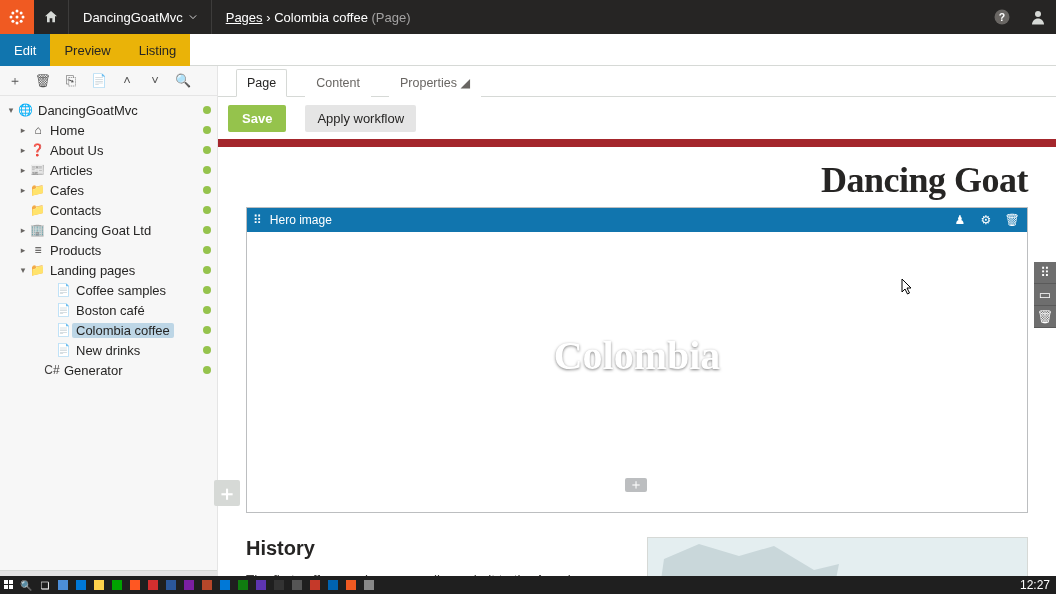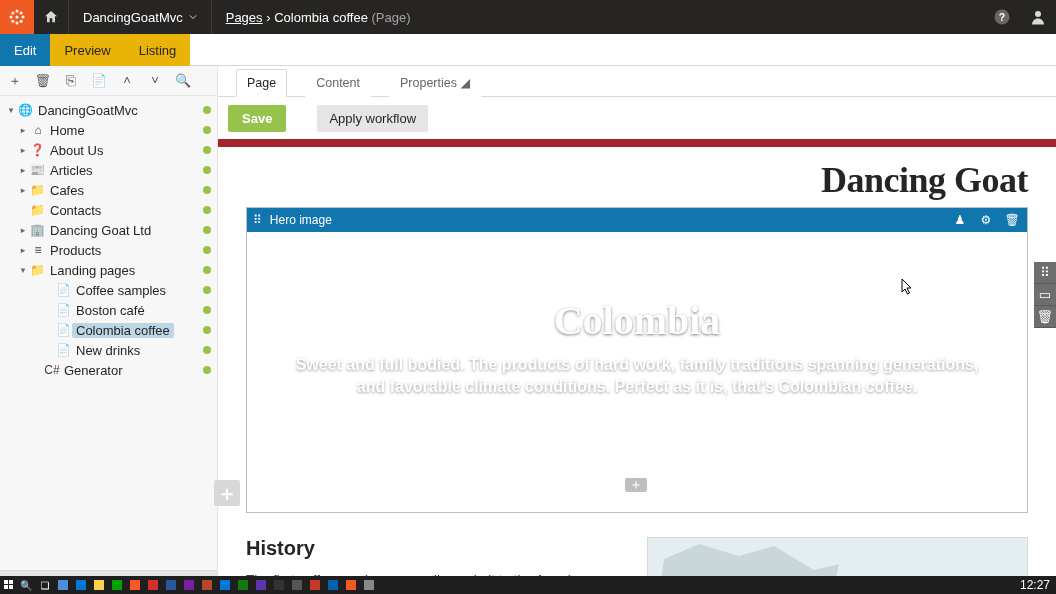--- a/index.html
+++ b/index.html
@@ -30,21 +30,21 @@
 .node .lbl { padding: 0 4px; border-radius: 2px; white-space: nowrap; }
 .node.selected .lbl { background: #bdd6e6; }
 .node .dot { position: absolute; right: 4px; width: 8px; height: 8px; border-radius: 50%; background: #95c34c; }
 .lang { height: 24px; background: #e5e5e5; border-top: 1px solid #d6d9d6; padding-left: 8px; display: flex; align-items: center; gap: 6px; font-size: 12px; }
 .flag { width: 14px; height: 10px; background: linear-gradient(#b22234 0 33%, #fff 33% 66%, #3c3b6e 66% 100%); display: inline-block; }
 
 .content { flex: 1; display: flex; flex-direction: column; background: #fff; position: relative; }
 .tabs { height: 31px; display: flex; gap: 18px; padding-left: 18px; border-bottom: 1px solid #d6d9d6; align-items: flex-end; }
 .tab { padding: 6px 10px; font-size: 12.5px; color: #696663; border: 1px solid transparent; position: relative; top: 1px; background: #fff; }
 .tab.active { color: #262524; border-color: #d6d9d6; border-bottom-color: #fff; border-radius: 2px 2px 0 0; }
-.actbar { height: 42px; display: flex; align-items: center; gap: 22px; padding-left: 10px; background: #fff; }
+.actbar { height: 42px; display: flex; align-items: center; gap: 10px; padding-left: 10px; background: #fff; }
 .btn-save { background: #95c34c; color: #fff; padding: 6px 14px; font-weight: 600; border-radius: 2px; }
 .btn-wf { background: #e5e5e5; color: #262524; padding: 6px 12px; border-radius: 2px; margin-left: 9px; }
 .redline { height: 8px; background: #a4262c; }
 
 .page { flex: 1; overflow: hidden; padding: 12px 28px 0 28px; position: relative; }
 .site-title { font-family: Georgia, "Times New Roman", serif; font-size: 36px; font-weight: 700; margin-bottom: 6px; letter-spacing: -0.5px; text-align: right; }
 
 .widget { border: 1px solid #bcbec0; position: relative; }
 .widget-head { height: 24px; background: #1175ae; color: #fff; display: flex; align-items: center; padding: 0 6px; font-size: 12px; gap: 8px; }
 .widget-head .spacer { flex: 1; }
@@ -265,21 +265,20 @@
           <span>⠿</span>
           <span>Hero image</span>
           <span class="spacer"></span>
           <span class="wic">♟</span>
           <span class="wic">⚙</span>
           <span class="wic">🗑</span>
         </div>
         <div class="hero">
           <div class="hero-bg"></div>
           <div class="hero-title">Colombia</div>
-          <div class="hero-sub">Sweet and full bodied. The products of hard work, family traditions spanning generations, and favorable climate conditions. Perfect as it is, that's Colombian coffee.</div>
           <div class="hero-cta">TASTE FOR FREE</div>
         </div>
       </div>
 
       <div class="cols">
         <div class="col">
           <div class="h2">History</div>
           <div class="para">The first coffee seeds supposedly made it to the American continent in Dutch and French ships in around 1714. It was the Jesuit priests that, by 1723, had introduced the seeds to Colombia. The first mention of</div>
         </div>
         <div class="col">

